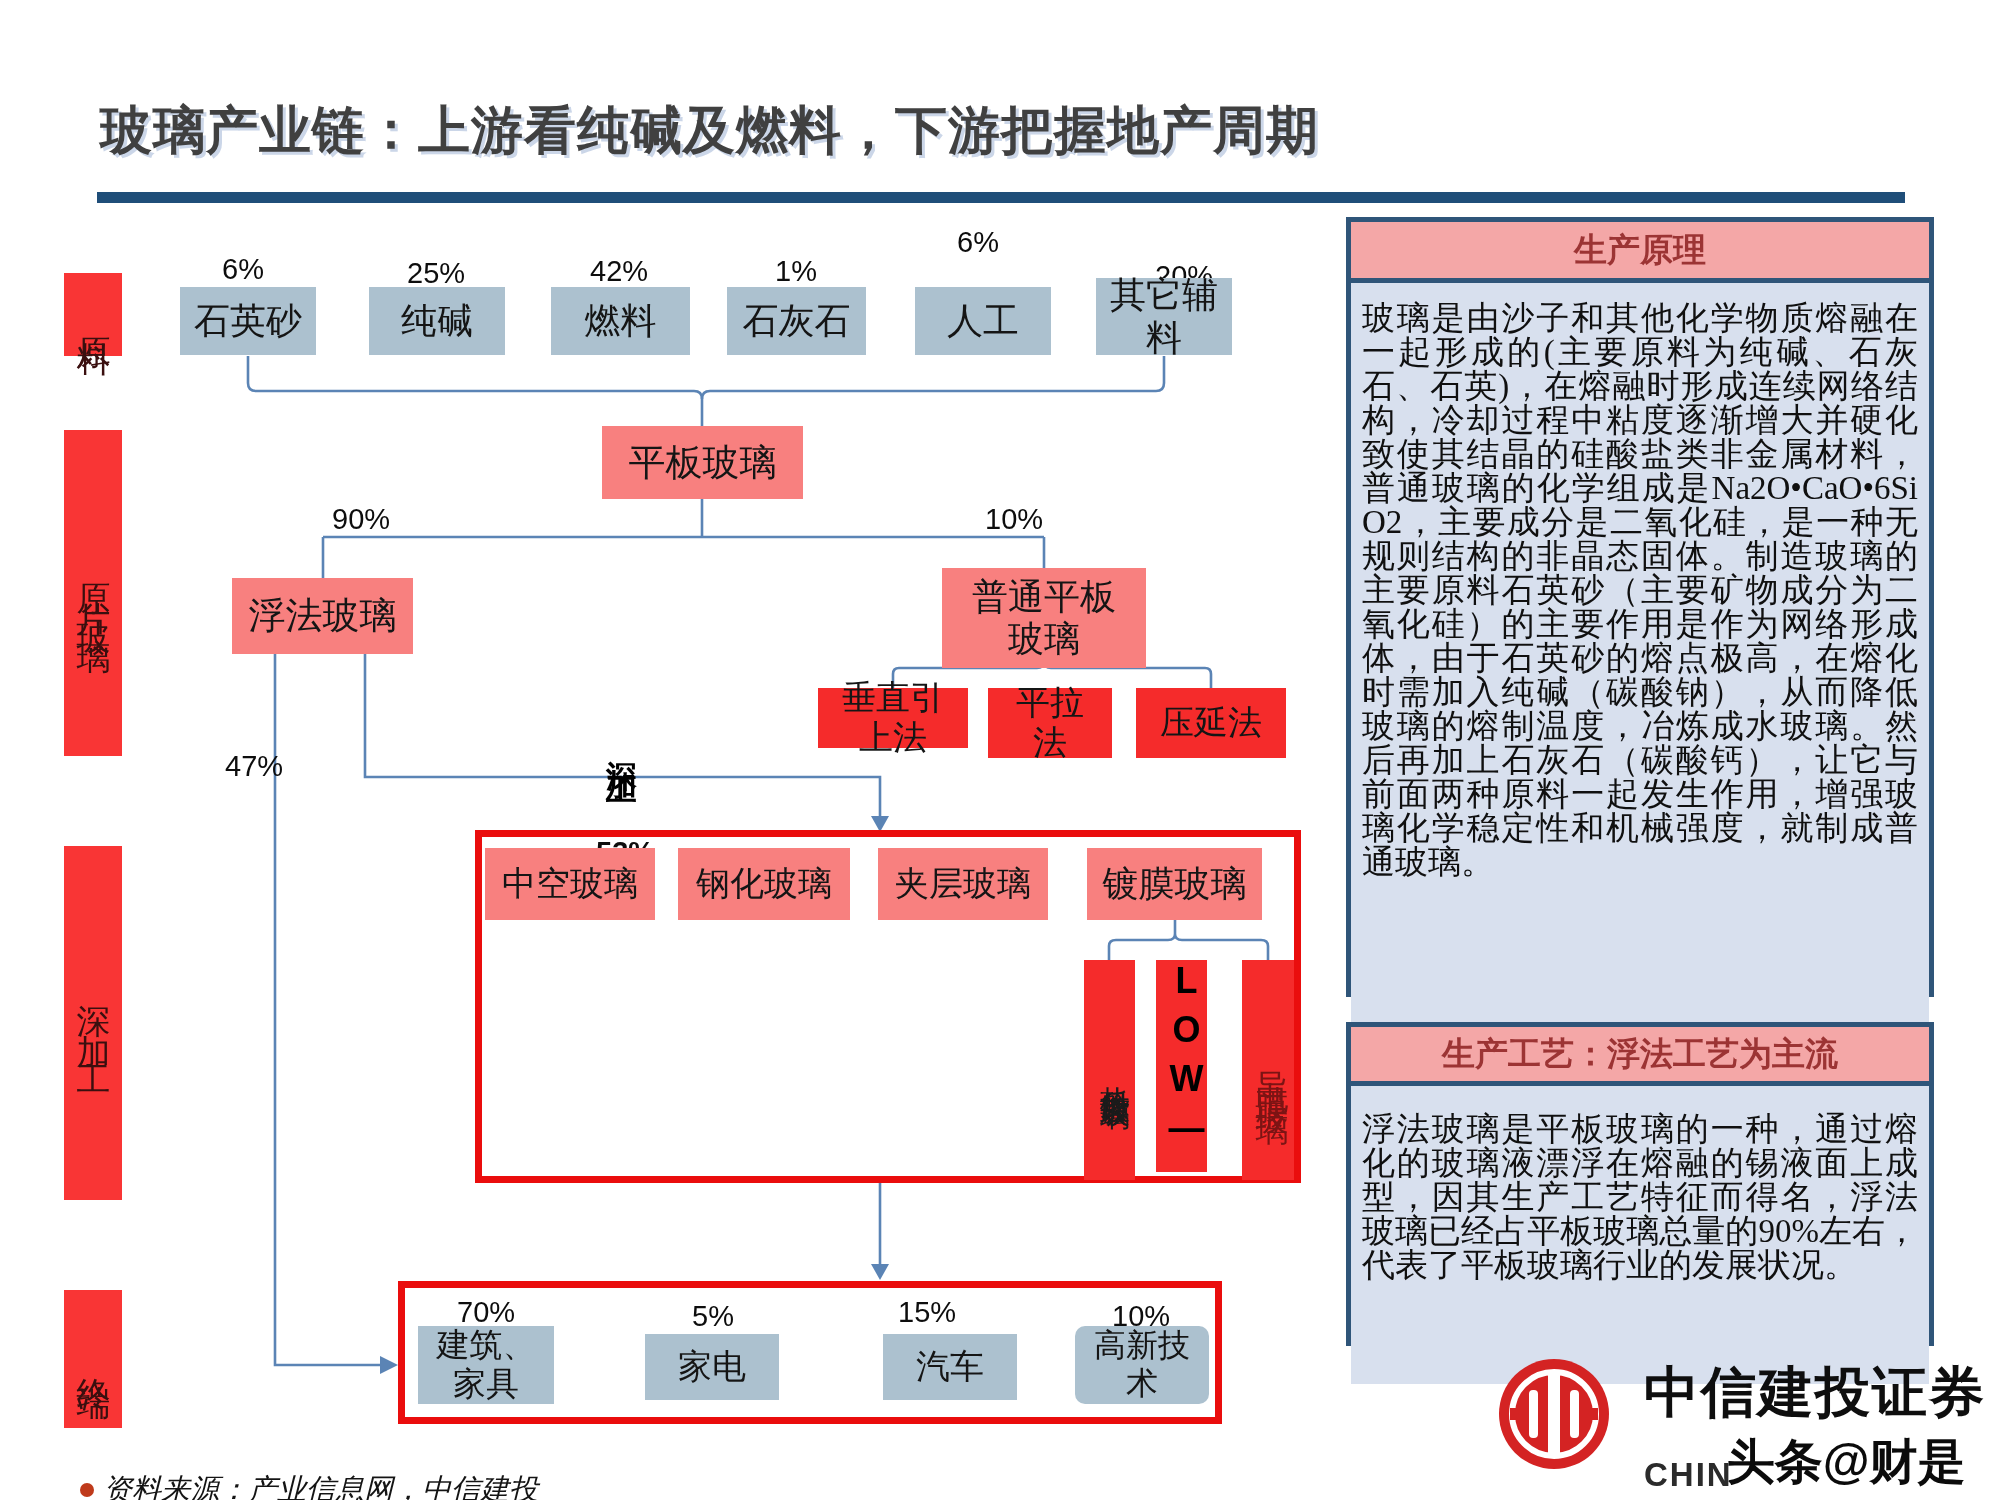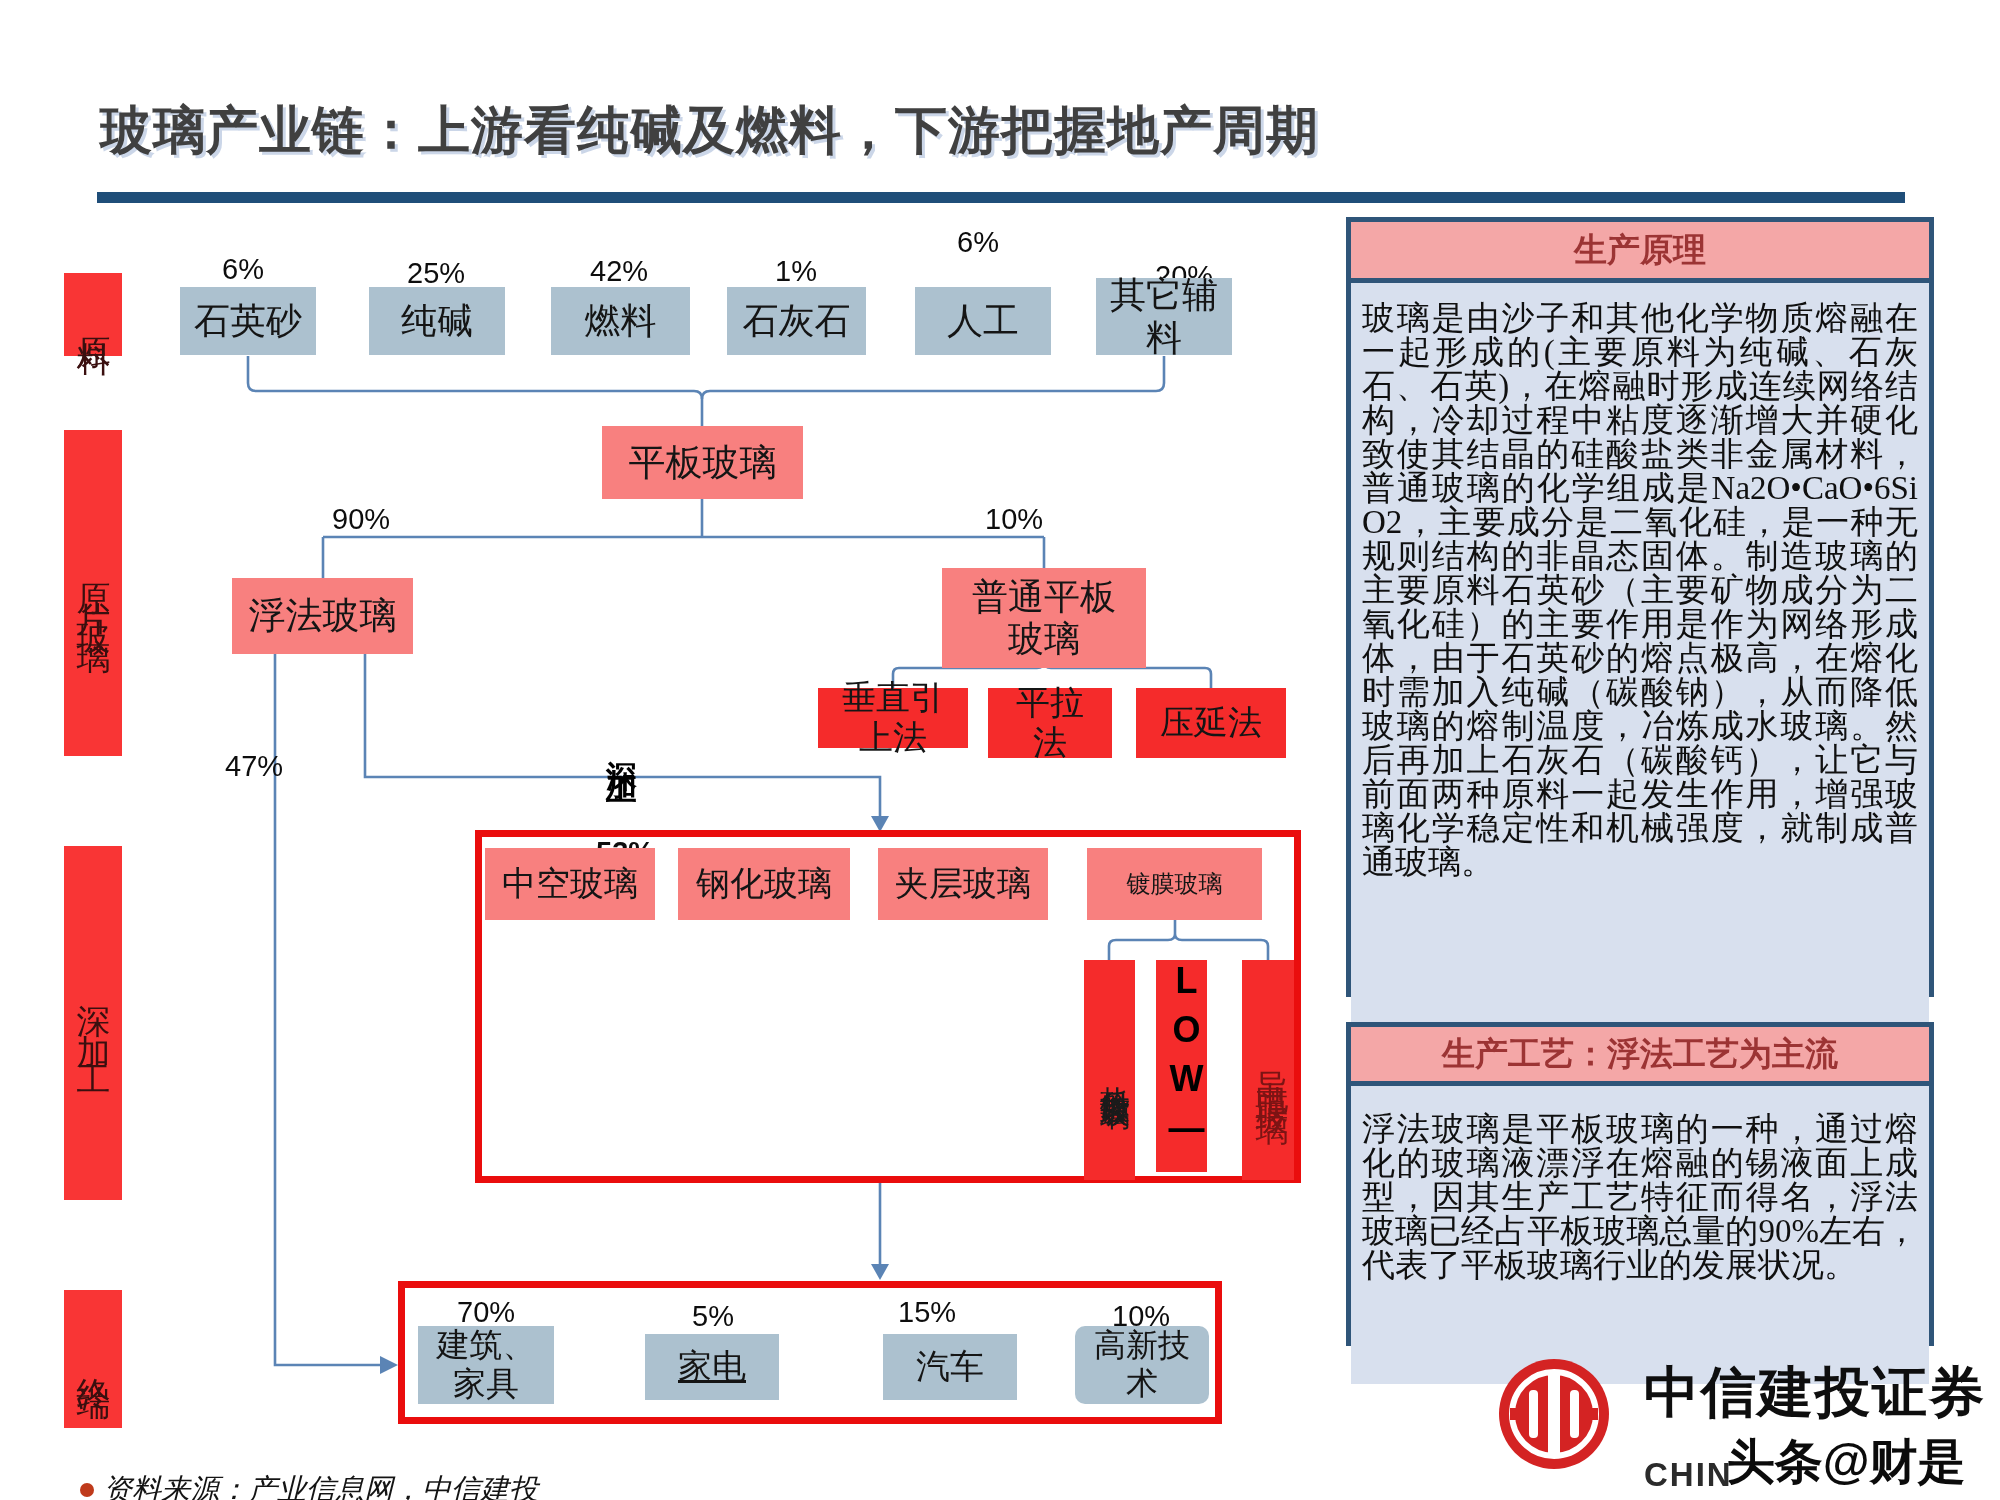--- a/index.html
+++ b/index.html
@@ -117,35 +117,35 @@
 
   <span class="pct" style="left:225px;top:750px;">47%</span>
   <div id="deep-label" class="abs" style="left:600px;top:736px;height:106px;">深加工</div>
   <span class="pct" style="left:596px;top:836px;font-weight:bold;">53%</span>
 
   <div class="frame abs" style="left:475px;top:830px;width:826px;height:353px;"></div>
 
   <div class="node pink abs" style="left:485px;top:848px;width:170px;height:72px;font-size:34px;">中空玻璃</div>
   <div class="node pink abs" style="left:678px;top:848px;width:172px;height:72px;font-size:34px;">钢化玻璃</div>
   <div class="node pink abs" style="left:878px;top:848px;width:170px;height:72px;font-size:34px;">夹层玻璃</div>
-  <div class="node pink abs" style="left:1087px;top:848px;width:175px;height:72px;font-size:24px;">镀膜玻璃</div>
+  <div class="node pink abs" style="left:1087px;top:848px;width:175px;height:72px;font-size:36px;">镀膜玻璃</div>
 
   <div class="vglass abs" style="left:1084px;top:960px;width:51px;height:220px;font-size:30px;color:#1b1b1b;letter-spacing:2px;">热反射镀膜玻璃</div>
   <div class="vglass abs" style="left:1156px;top:960px;width:51px;height:212px;font-size:36px;font-weight:bold;color:#000;letter-spacing:8px;font-family:'Liberation Sans',sans-serif;">LOW—E</div>
   <div class="vglass abs" style="left:1242px;top:960px;width:52px;height:220px;font-size:33px;color:#7c1414;letter-spacing:10px;">导电膜玻璃</div>
 
   <div class="frame abs" style="left:398px;top:1281px;width:824px;height:143px;"></div>
 
   <span class="pct" style="left:457px;top:1296px;">70%</span>
   <span class="pct" style="left:692px;top:1300px;">5%</span>
   <span class="pct" style="left:898px;top:1296px;">15%</span>
   <span class="pct" style="left:1112px;top:1300px;">10%</span>
 
   <div class="node gray abs" style="left:418px;top:1326px;width:136px;height:78px;font-size:33px;padding:0 12px;">建筑、家具</div>
-  <div class="node gray abs" style="left:645px;top:1334px;width:134px;height:66px;font-size:34px;text-decoration:underline;">家电</div>
+  <div class="node gray abs" style="left:645px;top:1334px;width:134px;height:66px;font-size:34px;">家电</div>
   <div class="node gray abs" style="left:855px;top:1334px;width:134px;height:66px;font-size:34px;margin-left:28px;">汽车</div>
   <div class="node gray abs" style="left:1075px;top:1326px;width:134px;height:78px;font-size:32px;padding:0 8px;border-radius:10px;">高新技术</div>
 
   <div class="panel abs" style="left:1346px;top:217px;width:588px;height:780px;">
     <div class="panel-hd" style="height:56px;">生产原理</div>
     <div class="panel-bd" style="height:708px;">玻璃是由沙子和其他化学物质熔融在一起形成的(主要原料为纯碱、石灰石、石英)，在熔融时形成连续网络结构，冷却过程中粘度逐渐增大并硬化致使其结晶的硅酸盐类非金属材料，普通玻璃的化学组成是Na2O•CaO•6SiO2，主要成分是二氧化硅，是一种无规则结构的非晶态固体。制造玻璃的主要原料石英砂（主要矿物成分为二氧化硅）的主要作用是作为网络形成体，由于石英砂的熔点极高，在熔化时需加入纯碱（碳酸钠），从而降低玻璃的熔制温度，冶炼成水玻璃。然后再加上石灰石（碳酸钙），让它与前面两种原料一起发生作用，增强玻璃化学稳定性和机械强度，就制成普通玻璃。</div>
   </div>
 
   <div class="panel abs" style="left:1346px;top:1022px;width:588px;height:324px;">
     <div class="panel-hd" style="height:54px;">生产工艺：浮法工艺为主流</div>

